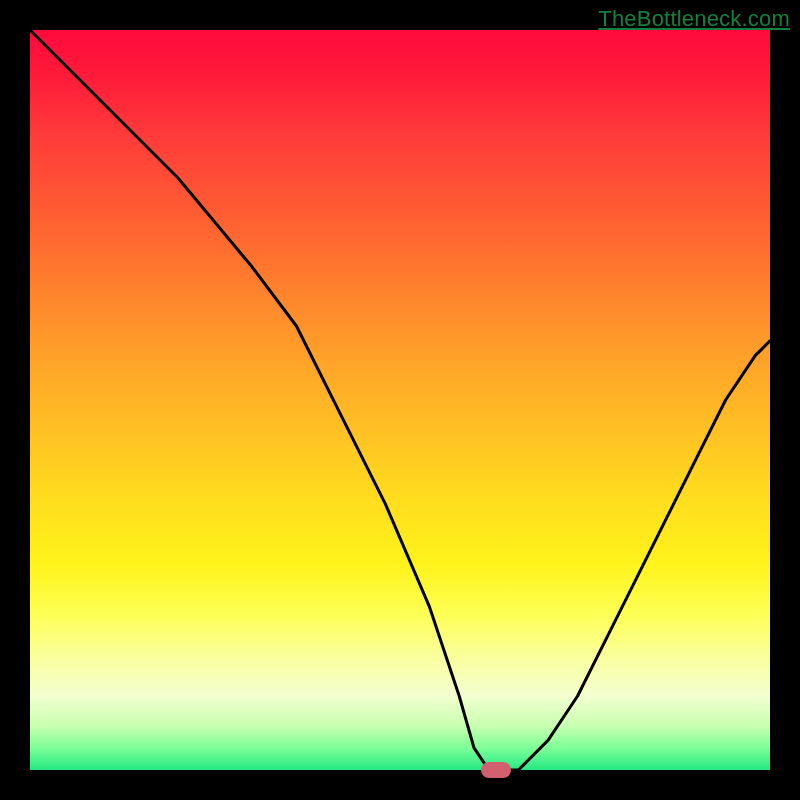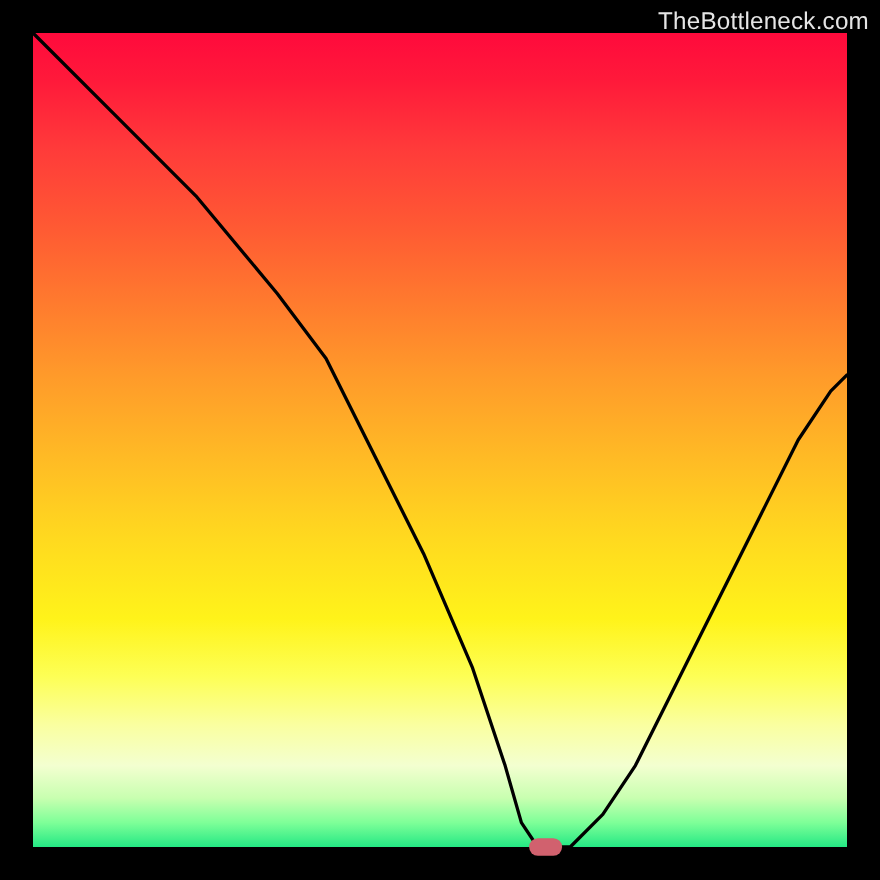--- a/index.html
+++ b/index.html
@@ -38,24 +38,25 @@
       #f3ffd0 90%,
       #c8ffb0 94%,
       #7eff98 97%,
       #24e884 100%
     );
   }
   .watermark {
     position: absolute;
     top: 6px;
     right: 10px;
-    color: #e5e5e5;
+    color: #15803d;
     font-size: 22px;
     letter-spacing: 0.2px;
     font-weight: 500;
+    text-decoration: underline;
   }
   svg.curve {
     position: absolute;
     left: 30px;
     top: 30px;
     width: 740px;
     height: 740px;
     overflow: visible;
   }
   .marker {

